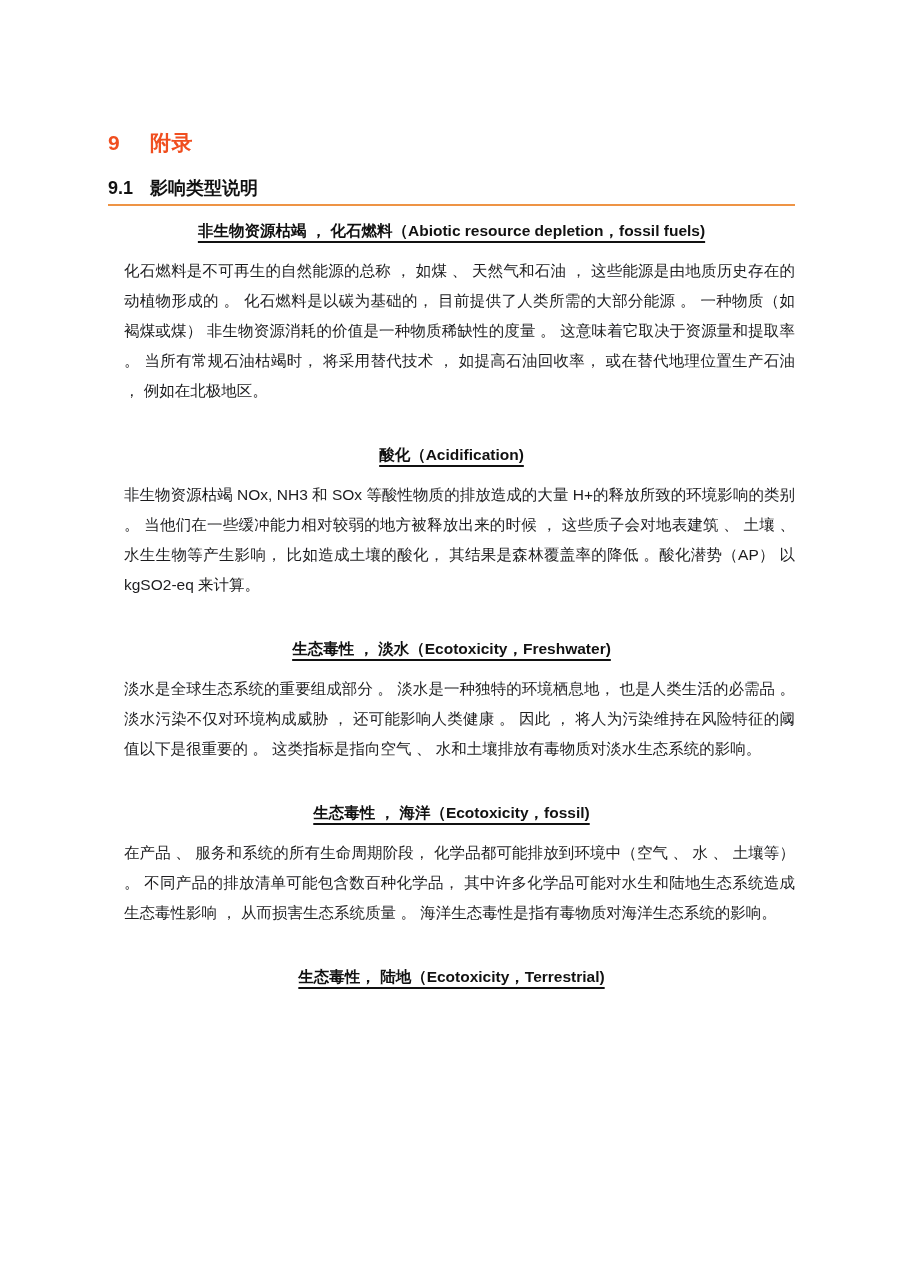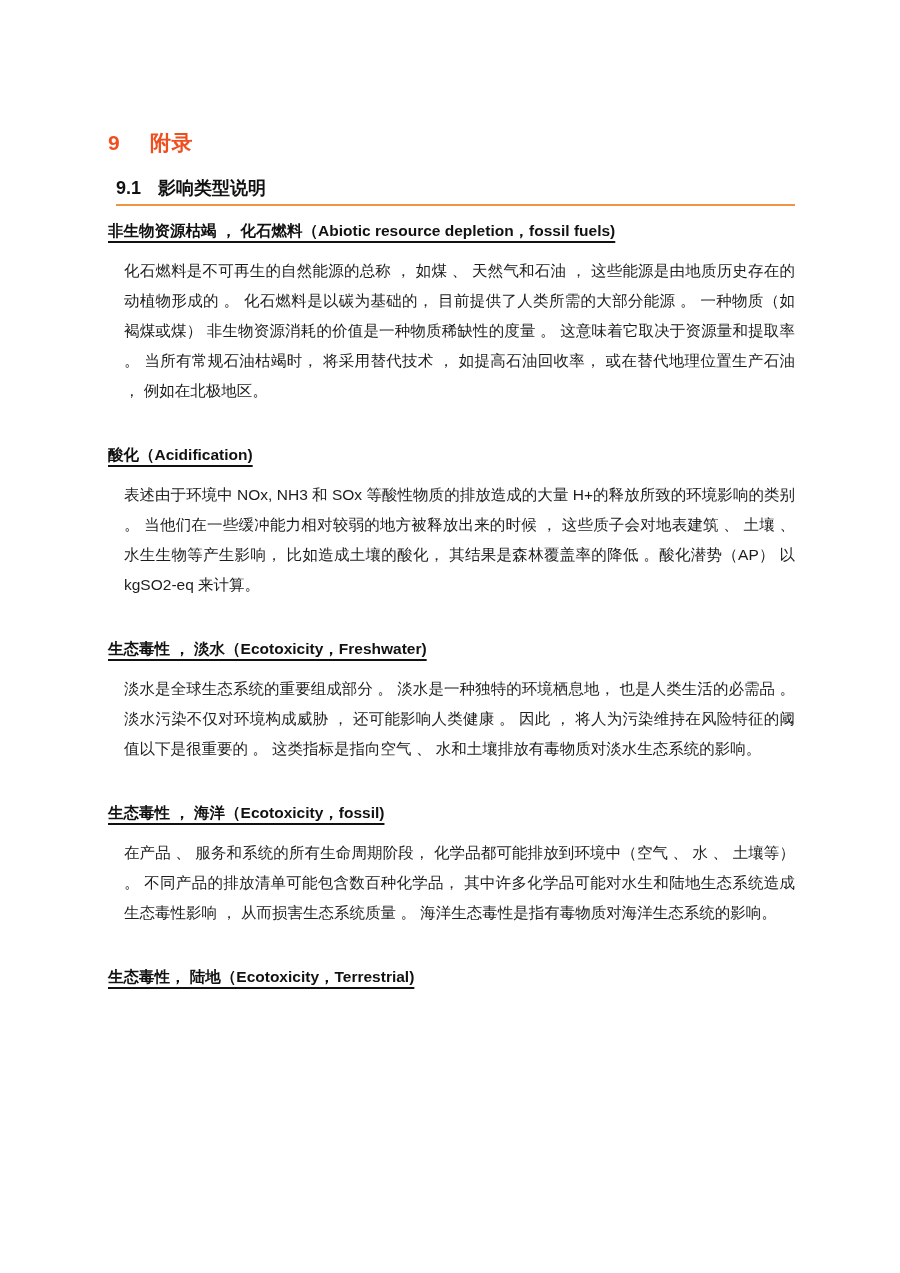--- a/index.html
+++ b/index.html
@@ -21,39 +21,40 @@
   h1.chapter {
     margin: 0;
     font-size: 21px;
     font-weight: bold;
     color: var(--accent, #F04E1F);
     line-height: 26px;
     letter-spacing: 0.5px;
   }
   h1.chapter .chapter-num { display: inline-block; min-width: 42px; }
   h2.section {
-    margin: 21px 0 0 8px;
+    margin: 21px 0 0 0;
     font-size: 18px;
     font-weight: bold;
     color: #111111;
     line-height: 22px;
     padding-bottom: 5px;
     border-bottom: 2px solid var(--rule, #EE9445);
   }
   h2.section .section-num { display: inline-block; min-width: 42px; }
   #sections section { margin: 0; }
   h3.sec-h {
     margin: 38px 0 14px 0;
     font-size: 15.5px;
     font-weight: bold;
     color: #111111;
     line-height: 22px;
     text-decoration: underline;
     text-decoration-thickness: 1.5px;
     text-underline-offset: 5px;
+    text-align: center;
   }
   #sections section:first-child h3.sec-h { margin-top: 14px; }
   p.body-para {
     margin: 0 0 8px 16px;
     font-size: 15.5px;
     line-height: 30px;
     color: #1d1d1f;
     text-align: justify;
     text-justify: inter-ideograph;
   }
@@ -80,21 +81,21 @@
     <span class="section-num">9.1</span><span>影响类型说明</span>
   </h2>
 
   <div id="sections">
       <section>
         <h3 class="sec-h">非生物资源枯竭 ，  化石燃料（Abiotic resource depletion，fossil fuels)</h3>
         <p class="body-para">化石燃料是不可再生的自然能源的总称 ，  如煤 、  天然气和石油 ，  这些能源是由地质历史存在的动植物形成的 。  化石燃料是以碳为基础的，  目前提供了人类所需的大部分能源 。 一种物质（如褐煤或煤）  非生物资源消耗的价值是一种物质稀缺性的度量 。 这意味着它取决于资源量和提取率 。  当所有常规石油枯竭时， 将采用替代技术 ，  如提高石油回收率， 或在替代地理位置生产石油 ，  例如在北极地区。</p>
       </section>
       <section>
         <h3 class="sec-h">酸化（Acidification)</h3>
-        <p class="body-para">表述由于环境中  NOx, NH3 和  SOx 等酸性物质的排放造成的大量  H+的释放所致的环境影响的类别 。 当他们在一些缓冲能力相对较弱的地方被释放出来的时候 ，  这些质子会对地表建筑 、  土壤 、 水生生物等产生影响，  比如造成土壤的酸化， 其结果是森林覆盖率的降低 。酸化潜势（AP）  以  kgSO2-eq 来计算。</p>
+        <p class="body-para">非生物资源枯竭  NOx, NH3 和  SOx 等酸性物质的排放造成的大量  H+的释放所致的环境影响的类别 。 当他们在一些缓冲能力相对较弱的地方被释放出来的时候 ，  这些质子会对地表建筑 、  土壤 、 水生生物等产生影响，  比如造成土壤的酸化， 其结果是森林覆盖率的降低 。酸化潜势（AP）  以  kgSO2-eq 来计算。</p>
       </section>
       <section>
         <h3 class="sec-h">生态毒性 ， 淡水（Ecotoxicity，Freshwater)</h3>
         <p class="body-para">淡水是全球生态系统的重要组成部分 。 淡水是一种独特的环境栖息地，  也是人类生活的必需品 。 淡水污染不仅对环境构成威胁 ，  还可能影响人类健康 。  因此 ，  将人为污染维持在风险特征的阈值以下是很重要的 。 这类指标是指向空气 、 水和土壤排放有毒物质对淡水生态系统的影响。</p>
       </section>
       <section>
         <h3 class="sec-h">生态毒性 ， 海洋（Ecotoxicity，fossil)</h3>
         <p class="body-para">在产品 、  服务和系统的所有生命周期阶段，  化学品都可能排放到环境中（空气 、 水 、 土壤等）  。 不同产品的排放清单可能包含数百种化学品，  其中许多化学品可能对水生和陆地生态系统造成生态毒性影响 ， 从而损害生态系统质量 。 海洋生态毒性是指有毒物质对海洋生态系统的影响。</p>
       </section>
       <section>

